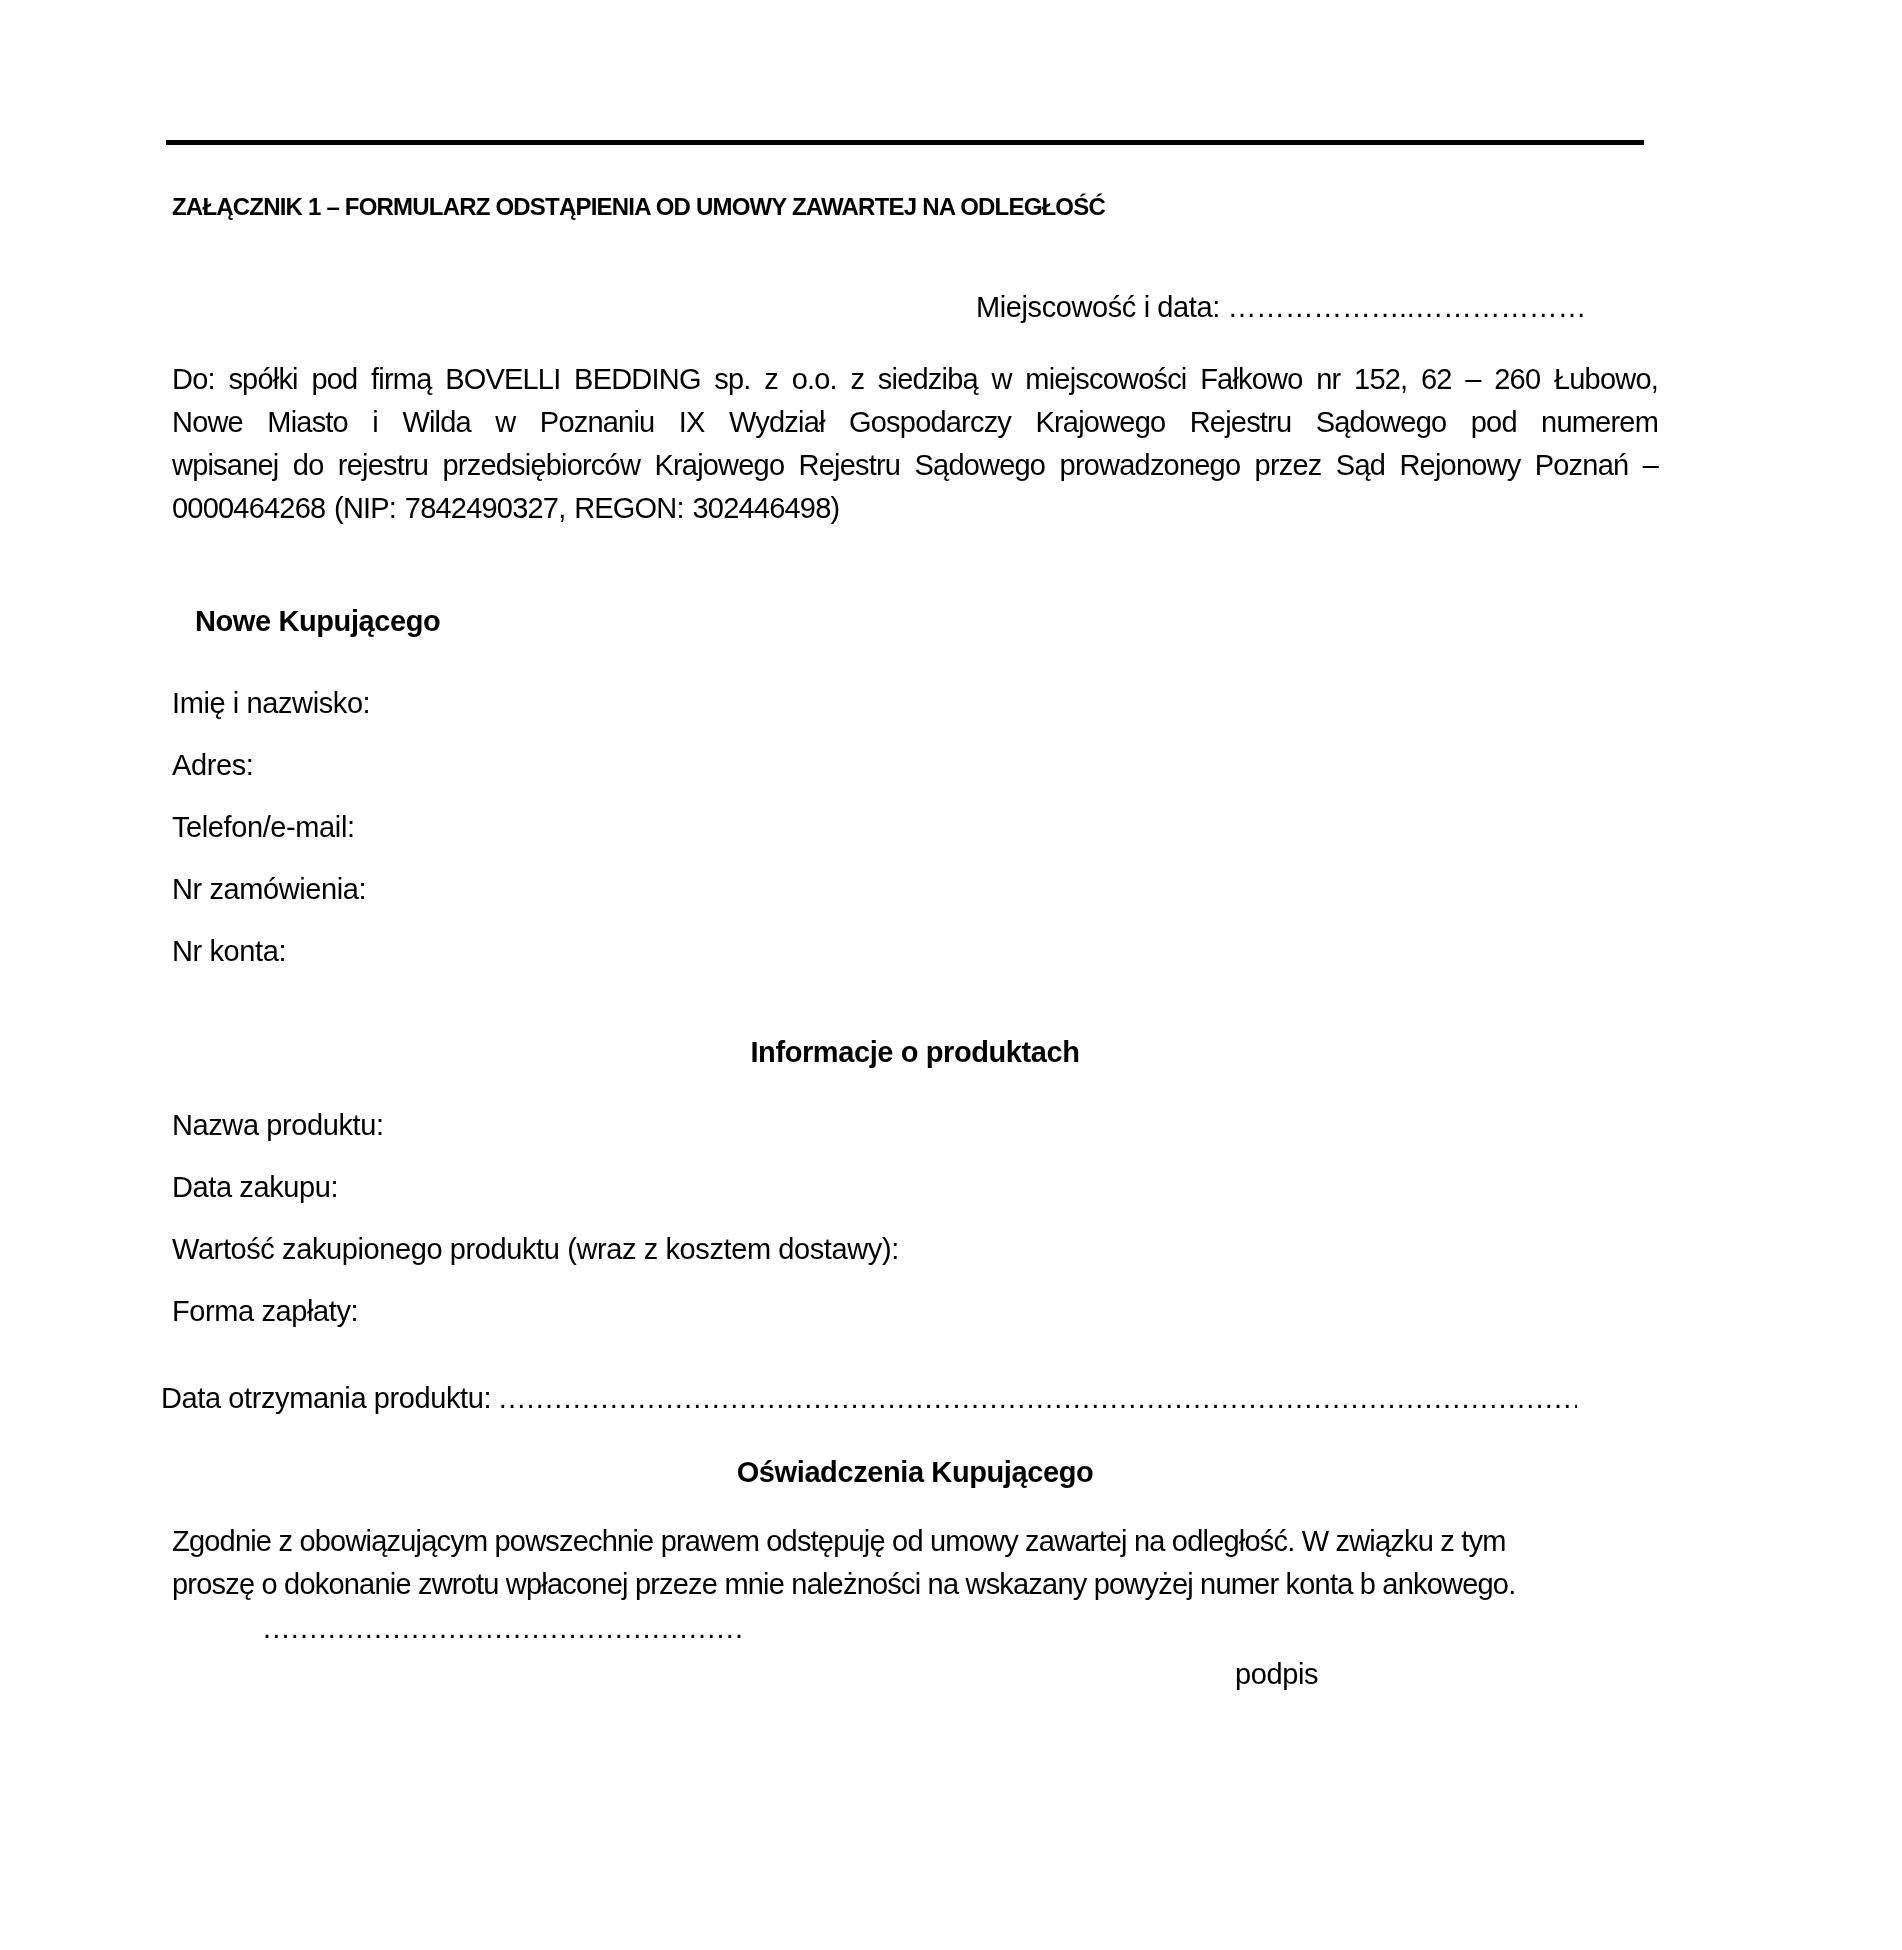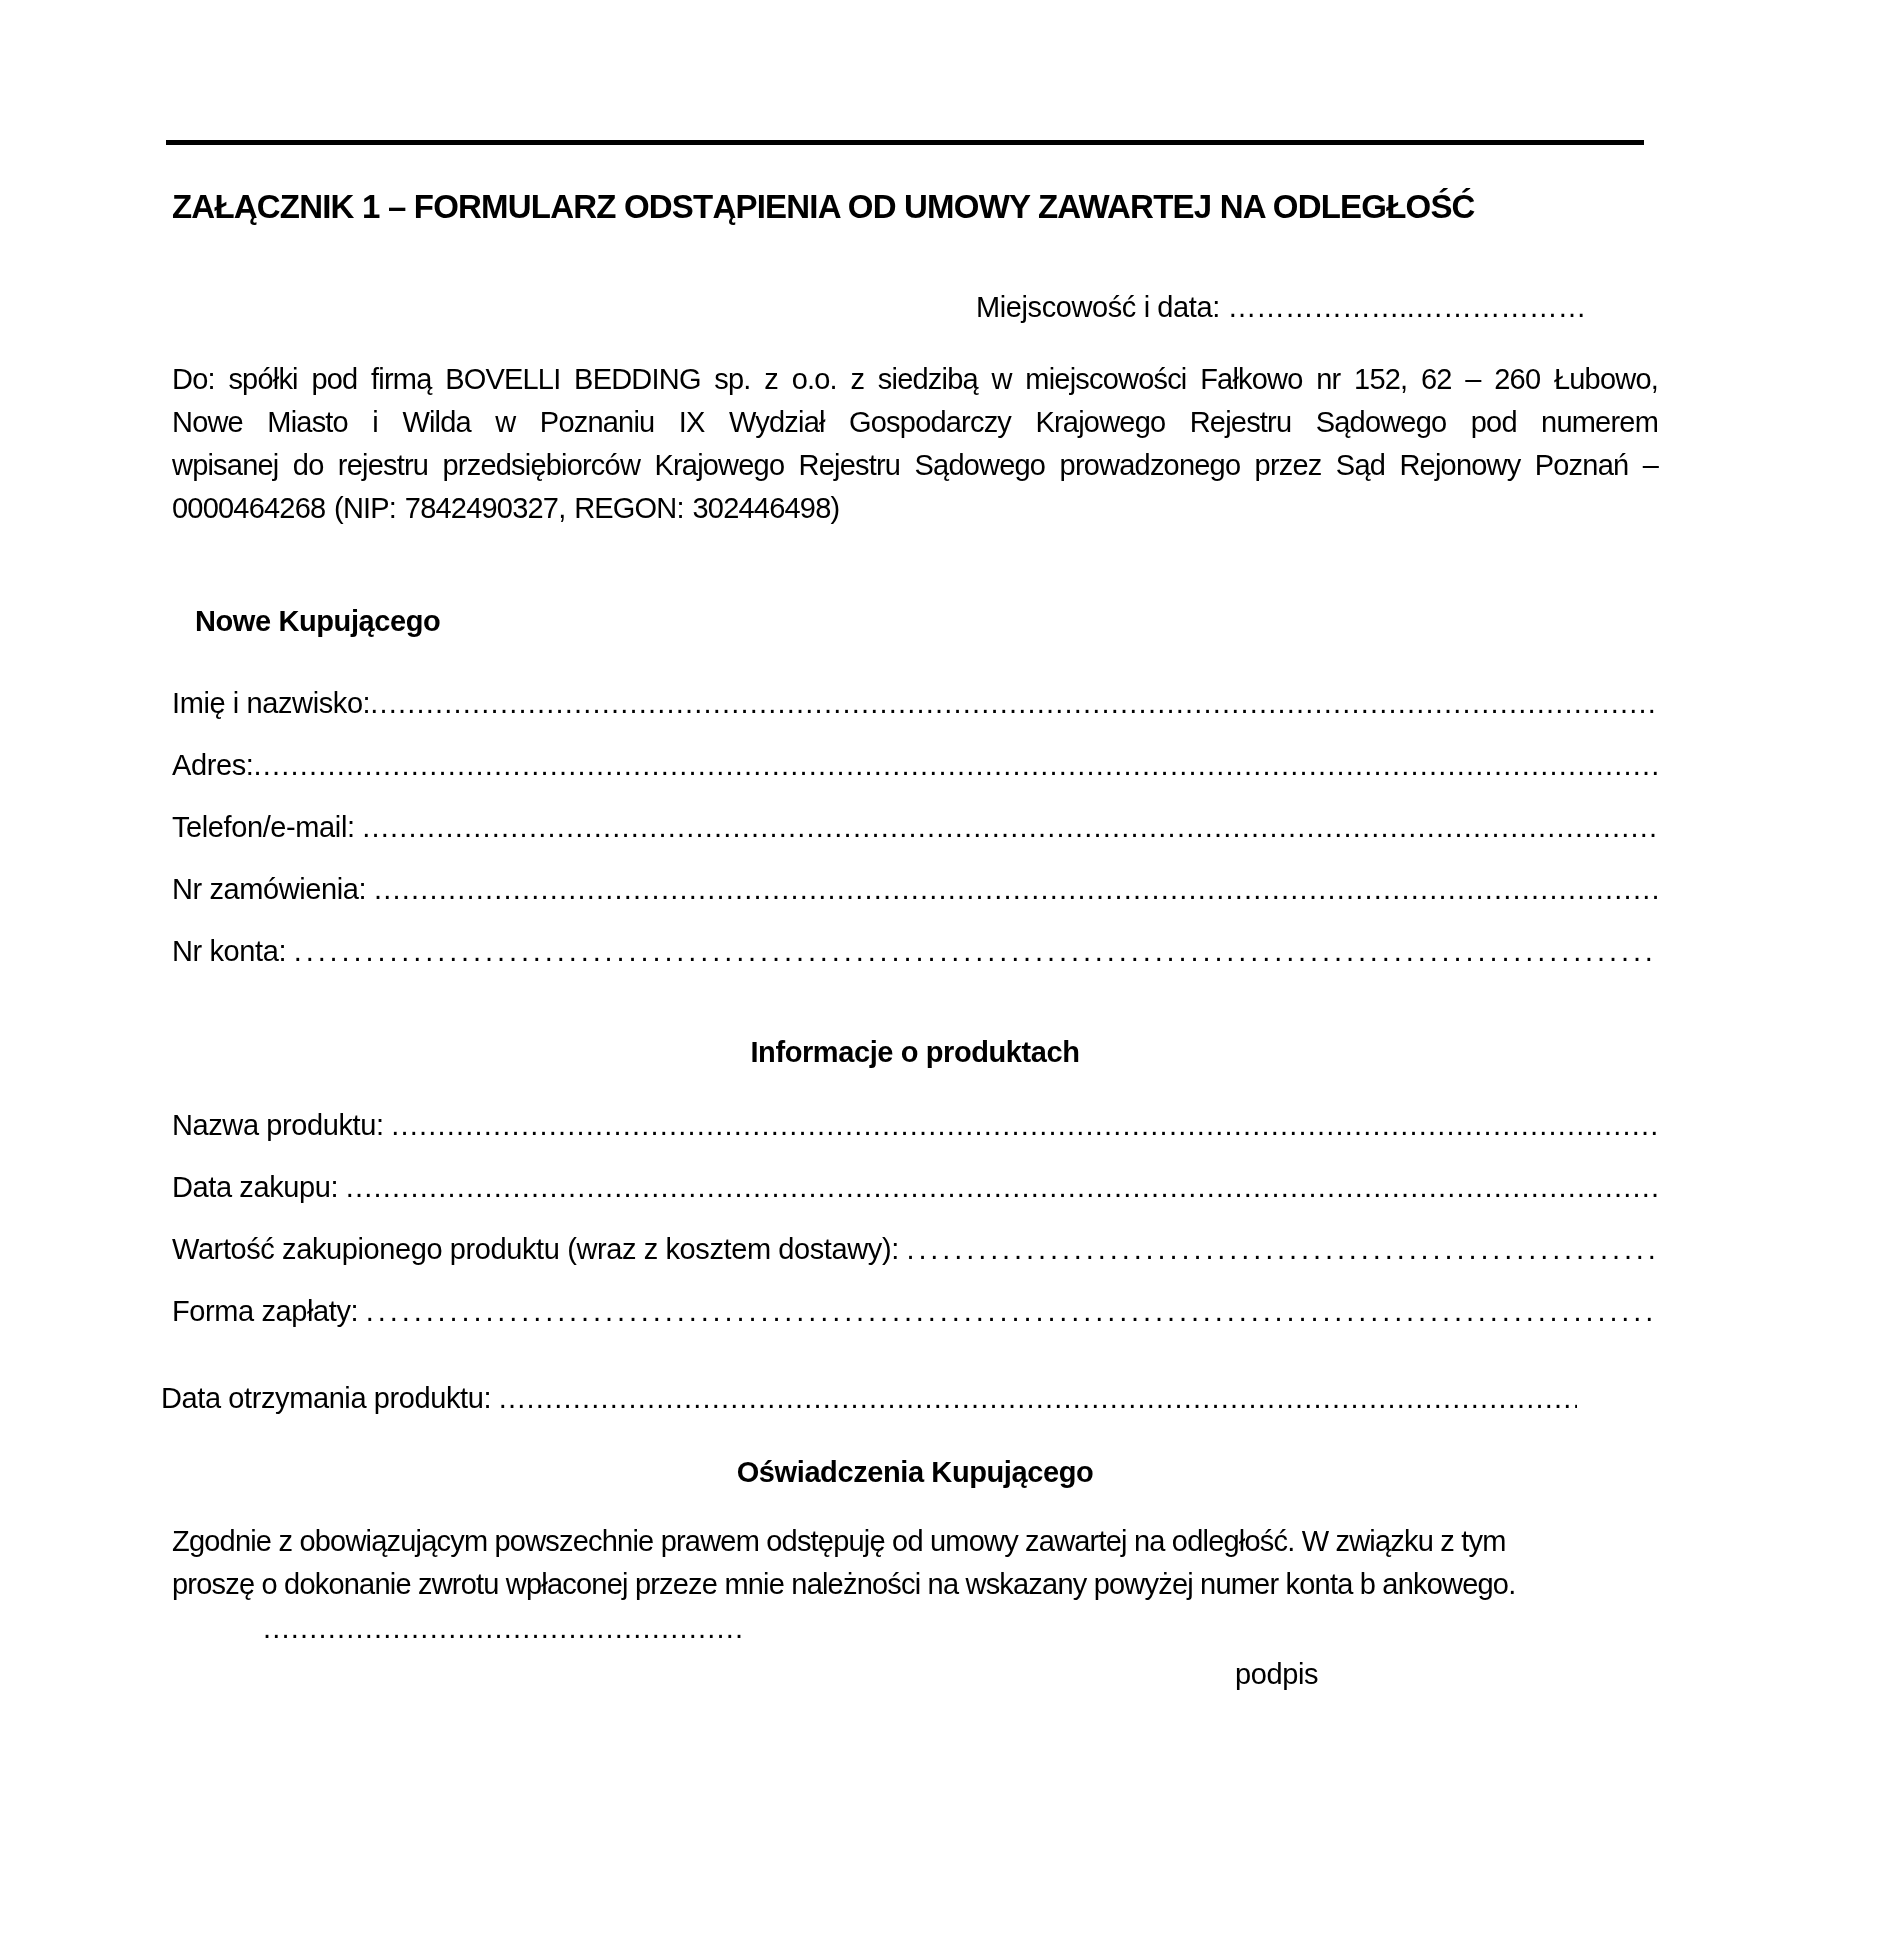--- a/index.html
+++ b/index.html
@@ -23,21 +23,21 @@
   }
   .rule {
     margin-top: 140px;
     margin-left: -6.2px;
     width: 1478px;
     height: 5.4px;
     background: #000000;
   }
   .title {
     margin: 43px 0 0 0;
-    font-size: 33px;
+    font-size: 24px;
     font-weight: 700;
     line-height: 37px;
     letter-spacing: -0.8px;
     white-space: nowrap;
   }
   .date-line {
     margin-top: 65px;
     padding-right: 72px;
     text-align: right;
     line-height: 34px;
@@ -65,20 +65,21 @@
   }
   .fields {
     margin-top: 34px;
   }
   .field-row {
     display: flex;
     align-items: baseline;
     height: 62px;
     line-height: 62px;
     white-space: nowrap;
+    flex-direction: column;
   }
   .field-row .label {
     white-space: pre;
     flex: 0 0 auto;
   }
   .dots {
     flex: 1 1 auto;
     overflow: hidden;
     white-space: nowrap;
     letter-spacing: 1.2px;

